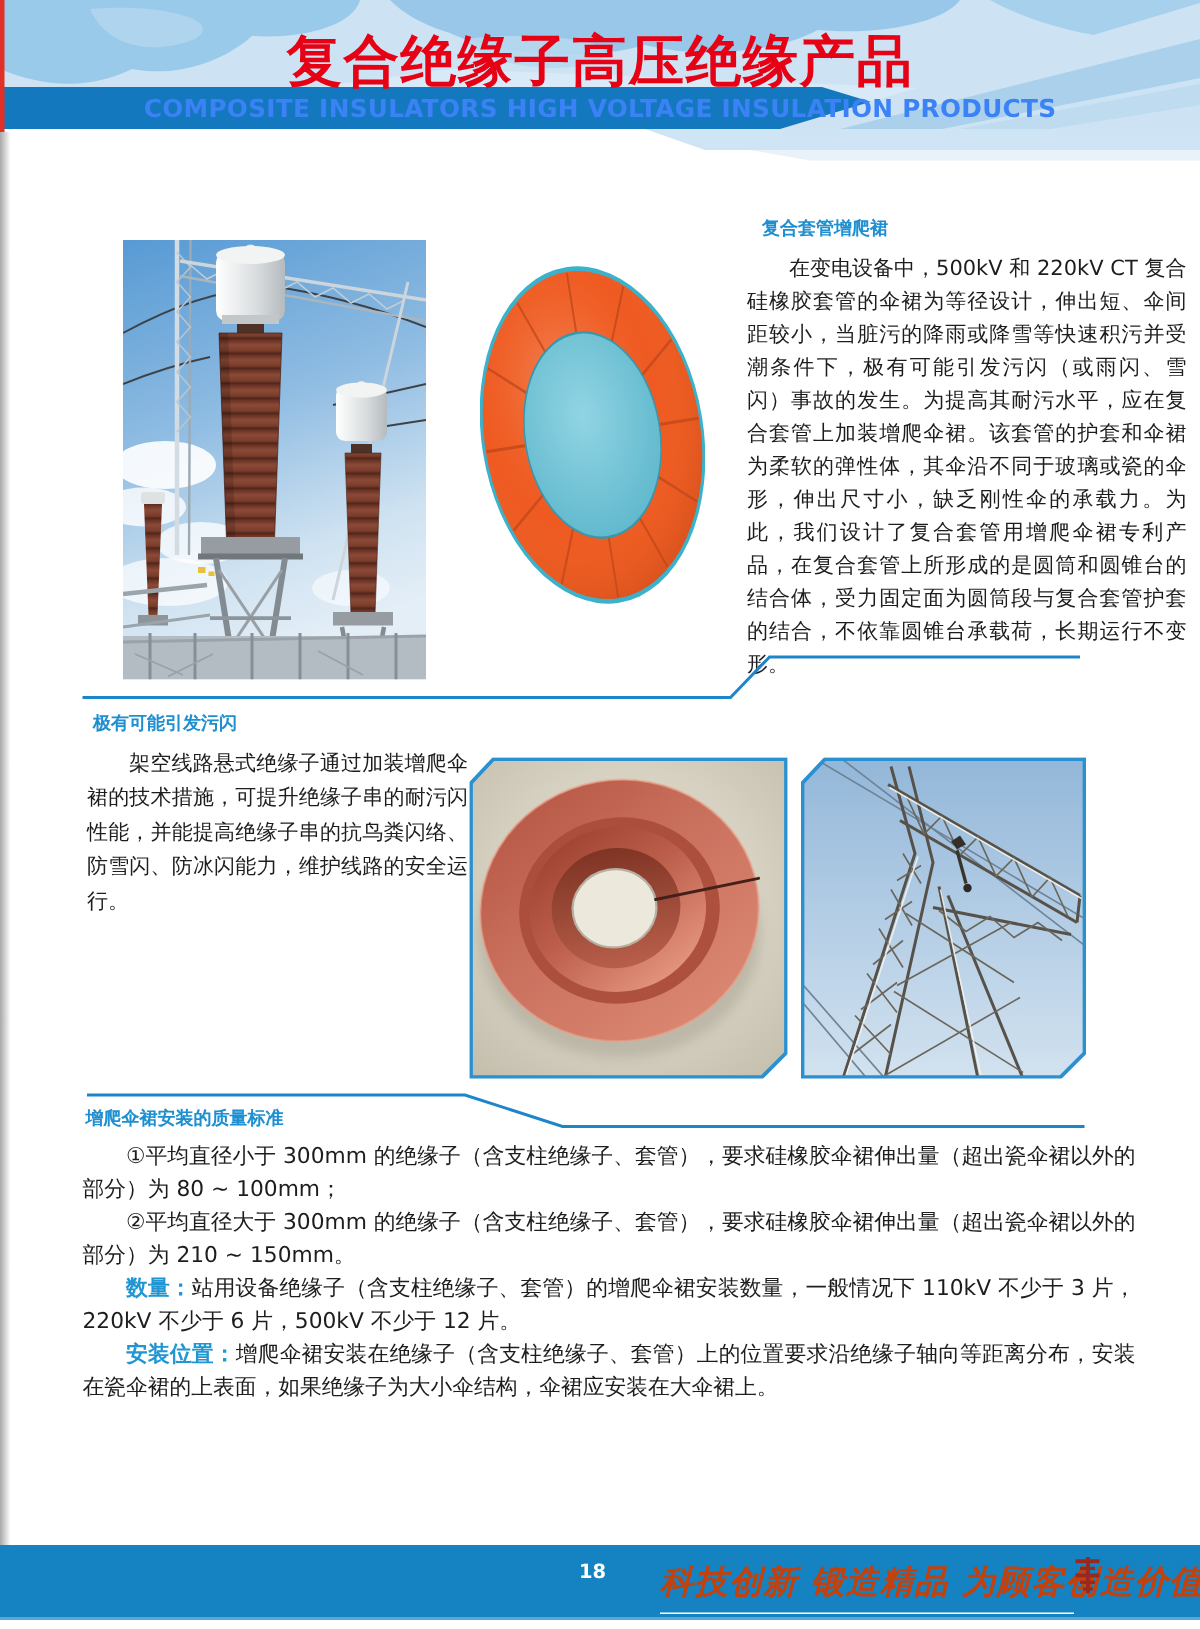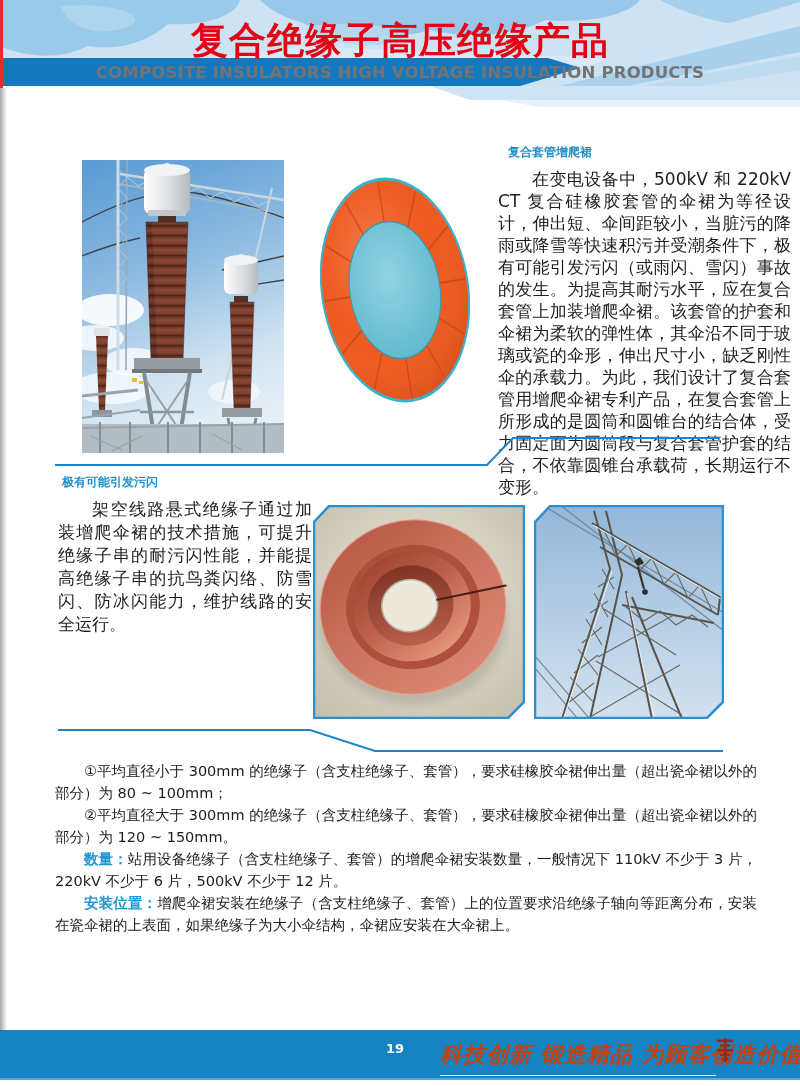--- a/index.html
+++ b/index.html
@@ -3,27 +3,27 @@
 <meta charset="utf-8">
 <style>
   html,body{margin:0;padding:0;background:#ffffff;}
   .page{position:relative;width:800px;height:1080px;overflow:hidden;background:#fff;
         font-family:"DejaVu Sans","Liberation Sans",sans-serif;color:#1c1c1c;}
   .abs{position:absolute;}
   
   .title-cn{top:21px;left:0;right:0;text-align:center;font-size:37px;font-weight:900;
             color:#e60114;letter-spacing:1px;line-height:40px;}
   .title-en{top:62px;left:0;right:0;text-align:center;font-size:16.5px;font-weight:800;
-            color:#737373;letter-spacing:0.2px;line-height:22px;}
+            color:#3b82f6;letter-spacing:0.2px;line-height:22px;}
   .red-stripe{left:0;top:0;width:3px;height:88px;background:#e03028;}
   .edge-fade{left:0;top:88px;width:7px;height:944px;
              background:linear-gradient(to right,#a8a8a8,rgba(255,255,255,0));}
   
   .sec-heading{font-size:12px;font-weight:700;color:#1e8fd0;line-height:22px;white-space:nowrap;}
-  .body-text{font-size:17px;line-height:22px;text-align:justify;color:#1d1d1d;}
+  .body-text{font-size:14px;line-height:22px;text-align:justify;color:#1d1d1d;}
   .body-text.s2{line-height:23px;}
   .indent{text-indent:2em;}
   .std p{margin:0;font-size:14.5px;line-height:22px;text-align:justify;text-indent:2em;color:#1d1d1d;}
   .blue-label{color:#2196d3;font-weight:700;}
   
   .footer-band{left:0;top:1030px;width:800px;height:48px;background:#1583c2;}
   .footer-strip{left:0;top:1078px;width:800px;height:8px;background:#55a8d7;}
   .page-num{left:380px;top:1041px;width:30px;color:#fff;font-size:13px;font-weight:700;text-align:center;}
   .slogan{left:440px;top:1040px;width:276px;text-align:right;color:#c2410c;font-size:22px;
           font-style:italic;font-weight:700;letter-spacing:1px;border-bottom:1.5px solid #fff;
@@ -275,30 +275,31 @@
       <circle cx="111" cy="87" r="2.8" fill="#2c2822"></circle>
       <path d="M100,56 l6,-4 l4,6 l-6,3 z" fill="#33302a"></path>
     </g>
     <path d="M16,1 H189 V197 L173,213 H1 V17 Z" fill="none" stroke="#2a90d0" stroke-width="2.5"></path>
   </svg>
 
   <svg class="abs" style="left:50px;top:722px" width="690" height="34" viewBox="0 0 690 34">
     <polyline points="8,8 260,8 325,29 673,29" fill="none" stroke="#1d86cb" stroke-width="2"></polyline>
   </svg>
 
+  <div class="abs sec-heading" style="left:57px;top:734px">增爬伞裙安装的质量标准</div>
   <div class="abs std" style="left:55px;top:760px;width:702px;">
     <p><span>①平均直径小于 300mm 的绝缘子（含支柱绝缘子、套管），要求硅橡胶伞裙伸出量（超出瓷伞裙以外的部分）为 80 ~ 100mm；</span></p>
-    <p><span>②平均直径大于 300mm 的绝缘子（含支柱绝缘子、套管），要求硅橡胶伞裙伸出量（超出瓷伞裙以外的部分）为 120 ~ 150mm。</span></p>
+    <p><span>②平均直径大于 300mm 的绝缘子（含支柱绝缘子、套管），要求硅橡胶伞裙伸出量（超出瓷伞裙以外的部分）为 210 ~ 150mm。</span></p>
     <p><span class="blue-label">数量：</span><span>站用设备绝缘子（含支柱绝缘子、套管）的增爬伞裙安装数量，一般情况下 110kV 不少于 3 片，220kV 不少于 6 片，500kV 不少于 12 片。</span></p>
     <p><span class="blue-label">安装位置：</span><span>增爬伞裙安装在绝缘子（含支柱绝缘子、套管）上的位置要求沿绝缘子轴向等距离分布，安装在瓷伞裙的上表面，如果绝缘子为大小伞结构，伞裙应安装在大伞裙上。</span></p>
   </div>
 
   <div class="abs footer-band"></div>
   <div class="abs footer-strip"></div>
-  <div class="abs page-num">19</div>
+  <div class="abs page-num">18</div>
   <div class="abs slogan">科技创新  锻造精品  为顾客创造价值</div>
   <svg class="abs" style="left:714px;top:1038px" width="22" height="26" viewBox="0 0 22 26">
     <g fill="#99291f">
       <rect x="10" y="0" width="2.6" height="24"></rect>
       <rect x="3" y="1.5" width="16" height="2.6"></rect>
       <rect x="6" y="6.5" width="10" height="2.2"></rect>
       <rect x="3" y="11" width="16" height="2.6"></rect>
       <rect x="6" y="15.8" width="10" height="2.2"></rect>
       <rect x="8" y="20.2" width="6.5" height="2.2"></rect>
     </g>

